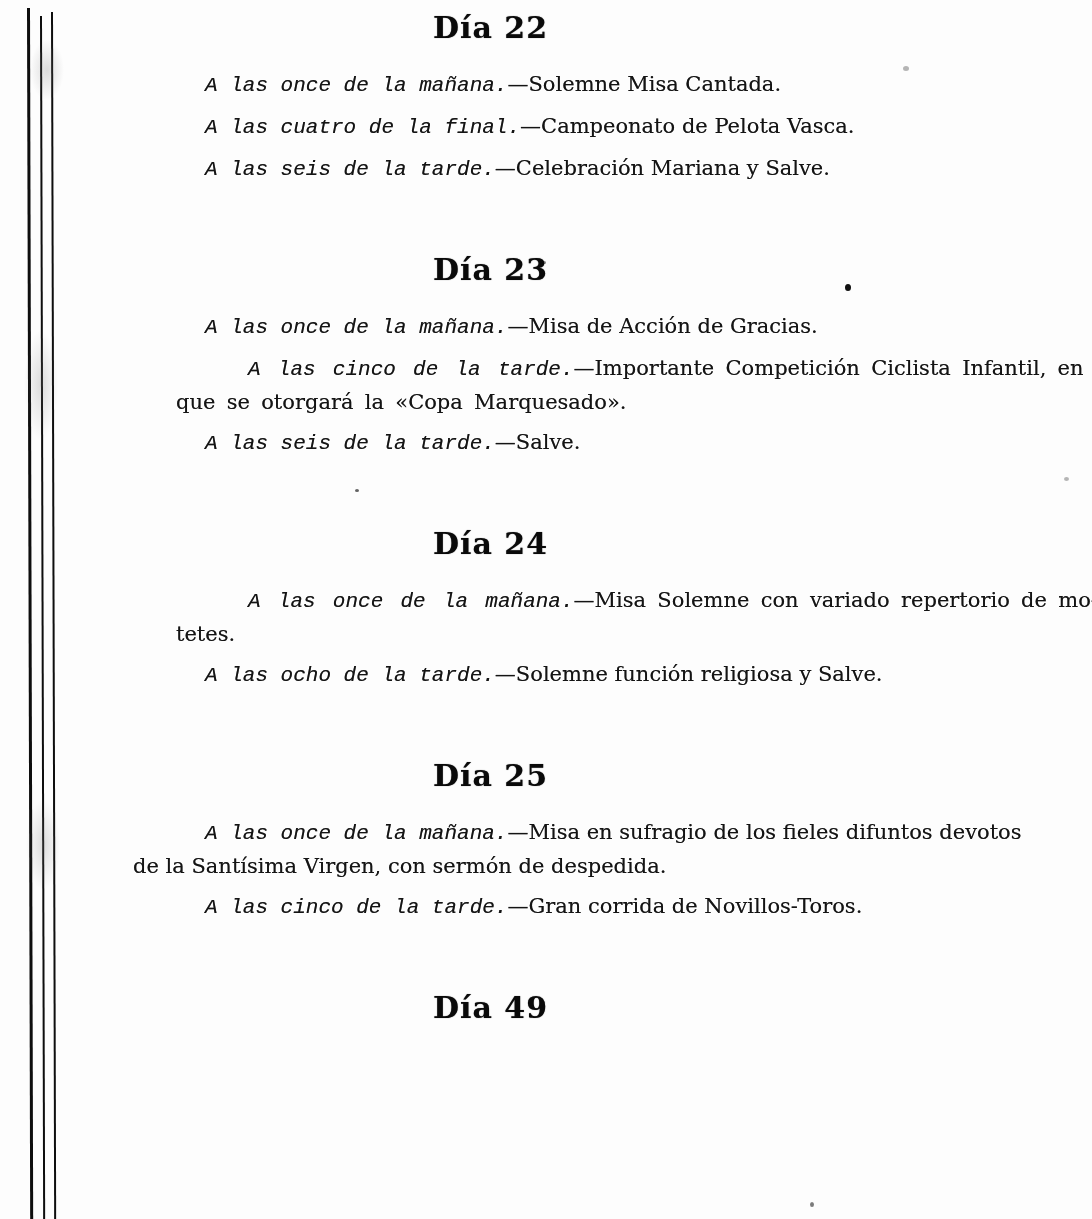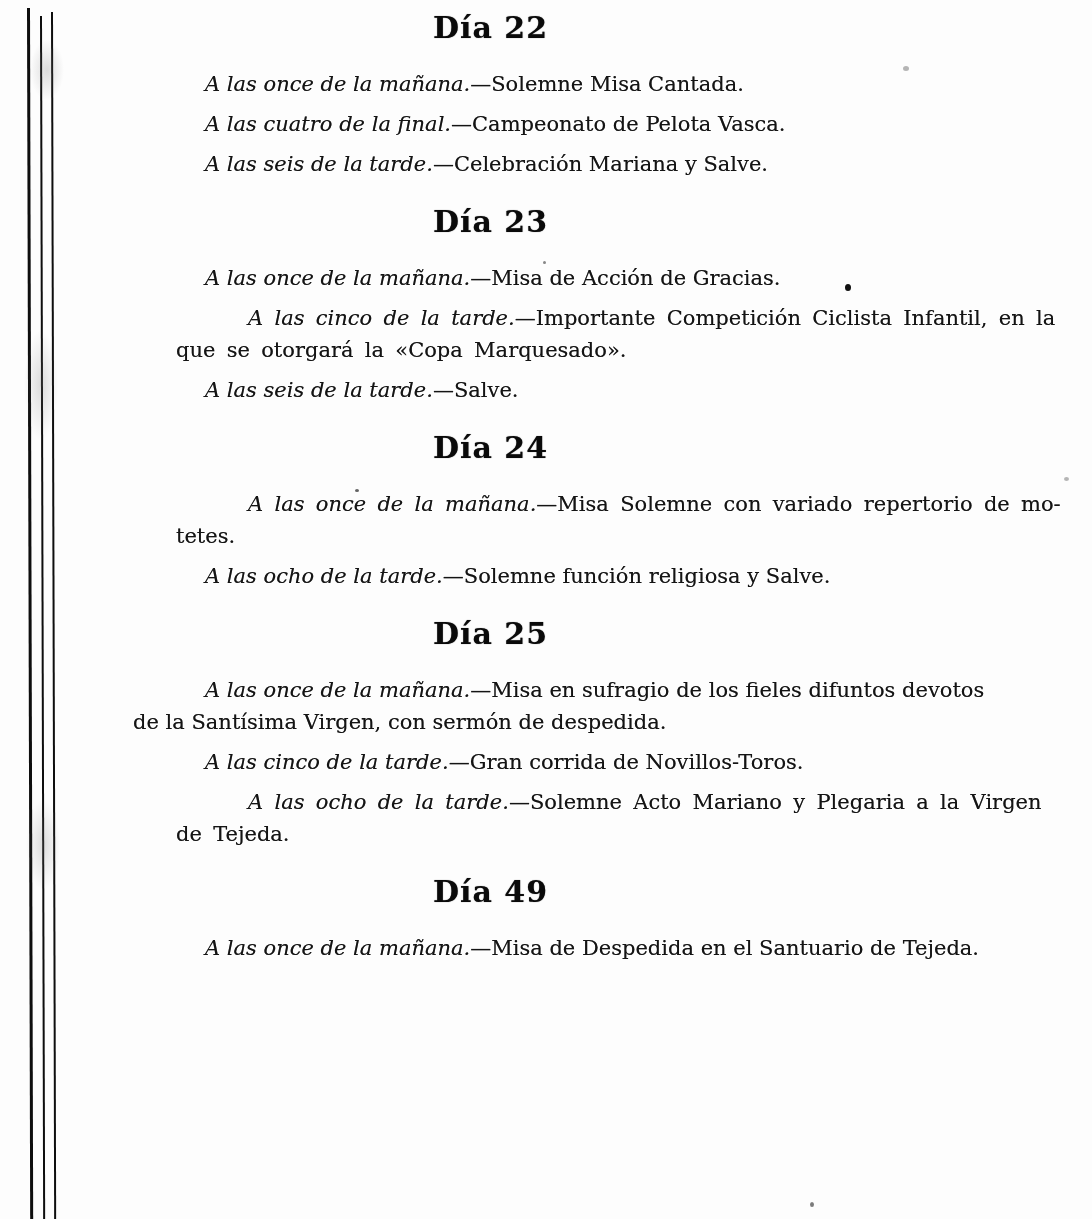--- a/index.html
+++ b/index.html
@@ -42,30 +42,30 @@
   .day-heading {
     font-size: 30px;
     line-height: 36px;
     font-weight: 700;
     text-align: center;
     letter-spacing: 1px;
     color: #0a0a0a;
     margin: 0 0 22px 0;
     text-shadow: 0 0 1px rgba(0,0,0,.55);
   }
-  .day-section + .day-section .day-heading { margin-top: 24px; }
+  .day-section + .day-section .day-heading { margin-top: 66px; }
   .event {
     white-space: pre;
     text-indent: 72px;
     font-size: 21px;
     line-height: 32px;
     margin: 0 0 8px 0;
     text-shadow: 0 0 0.5px rgba(0,0,0,.5);
   }
-  .event .time { font-style: italic; }
+  .event .time { font-style: italic; font-family: Liberation Mono, monospace; }
   .event.spread { word-spacing: 0.22em; margin-left: 43px; }
 
   .ink-speck { position: absolute; border-radius: 50%; background: #111; }
   .speck1 { left: 845px; top: 284px; width: 6px; height: 7px; }
   .speck2 { left: 903px; top: 66px; width: 6px; height: 5px; opacity: .3; }
   .speck3 { left: 543px; top: 261px; width: 3px; height: 3px; opacity: .5; }
   .speck4 { left: 355px; top: 489px; width: 4px; height: 3px; opacity: .65; }
   .speck5 { left: 810px; top: 1202px; width: 4px; height: 5px; opacity: .55; }
   .speck6 { left: 1064px; top: 477px; width: 5px; height: 4px; opacity: .3; }
 </style>
@@ -110,23 +110,20 @@
       <p class="event spread"><span class="time">A las once de la mañana.</span><span class="etext">—Misa Solemne con variado repertorio de mo-
 tetes.</span></p>
       <p class="event"><span class="time">A las ocho de la tarde.</span><span class="etext">—Solemne función religiosa y Salve.</span></p>
     </section>
 
     <section class="day-section">
       <h2 class="day-heading">Día 25</h2>
       <p class="event"><span class="time">A las once de la mañana.</span><span class="etext">—Misa en sufragio de los fieles difuntos devotos
 de la Santísima Virgen, con sermón de despedida.</span></p>
       <p class="event"><span class="time">A las cinco de la tarde.</span><span class="etext">—Gran corrida de Novillos-Toros.</span></p>
-      <p class="event spread"><span class="time">A las ocho de la tarde.</span><span class="etext">—Solemne Acto Mariano y Plegaria a la Virgen
-de Tejeda.</span></p>
     </section>
 
     <section class="day-section">
       <h2 class="day-heading">Día 49</h2>
-      <p class="event"><span class="time">A las once de la mañana.</span><span class="etext">—Misa de Despedida en el Santuario de Tejeda.</span></p>
     </section>
 
   </div>
 </div>
 
 </body></html>

